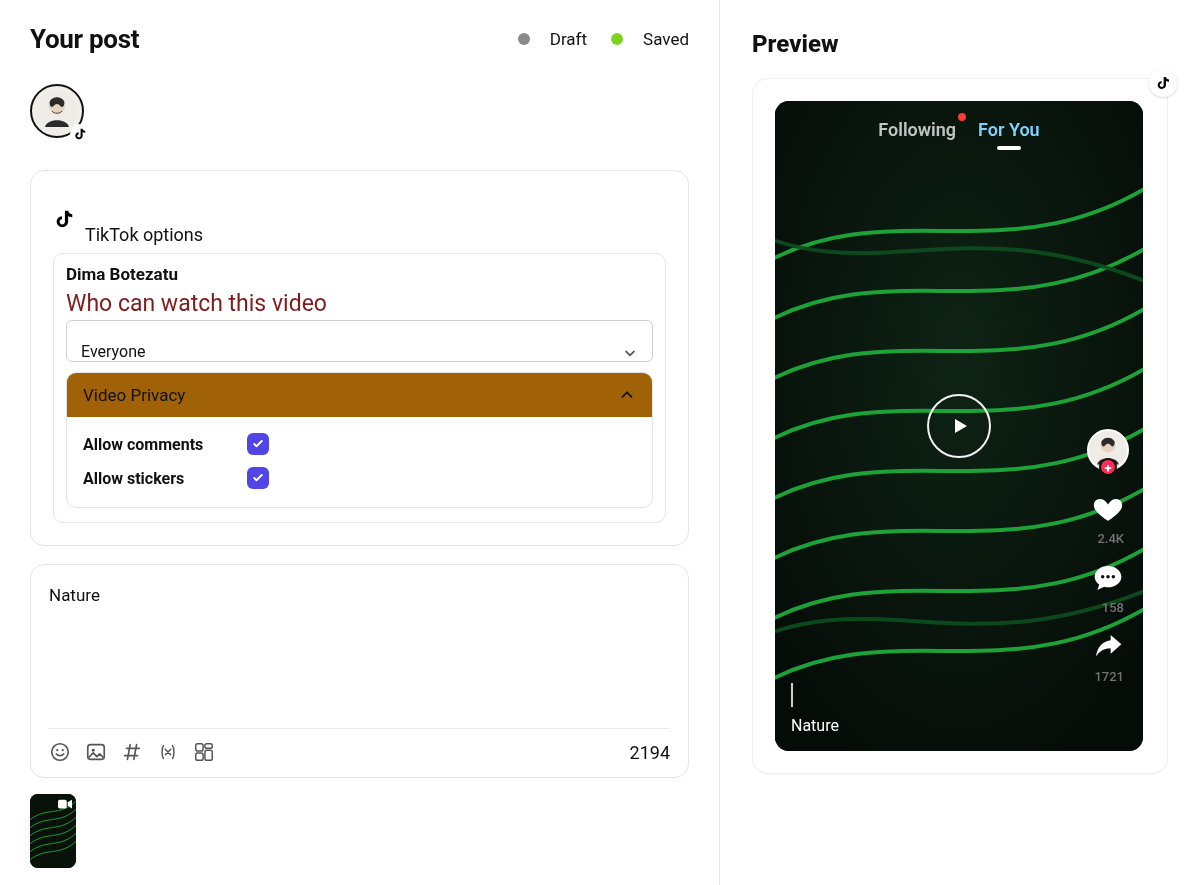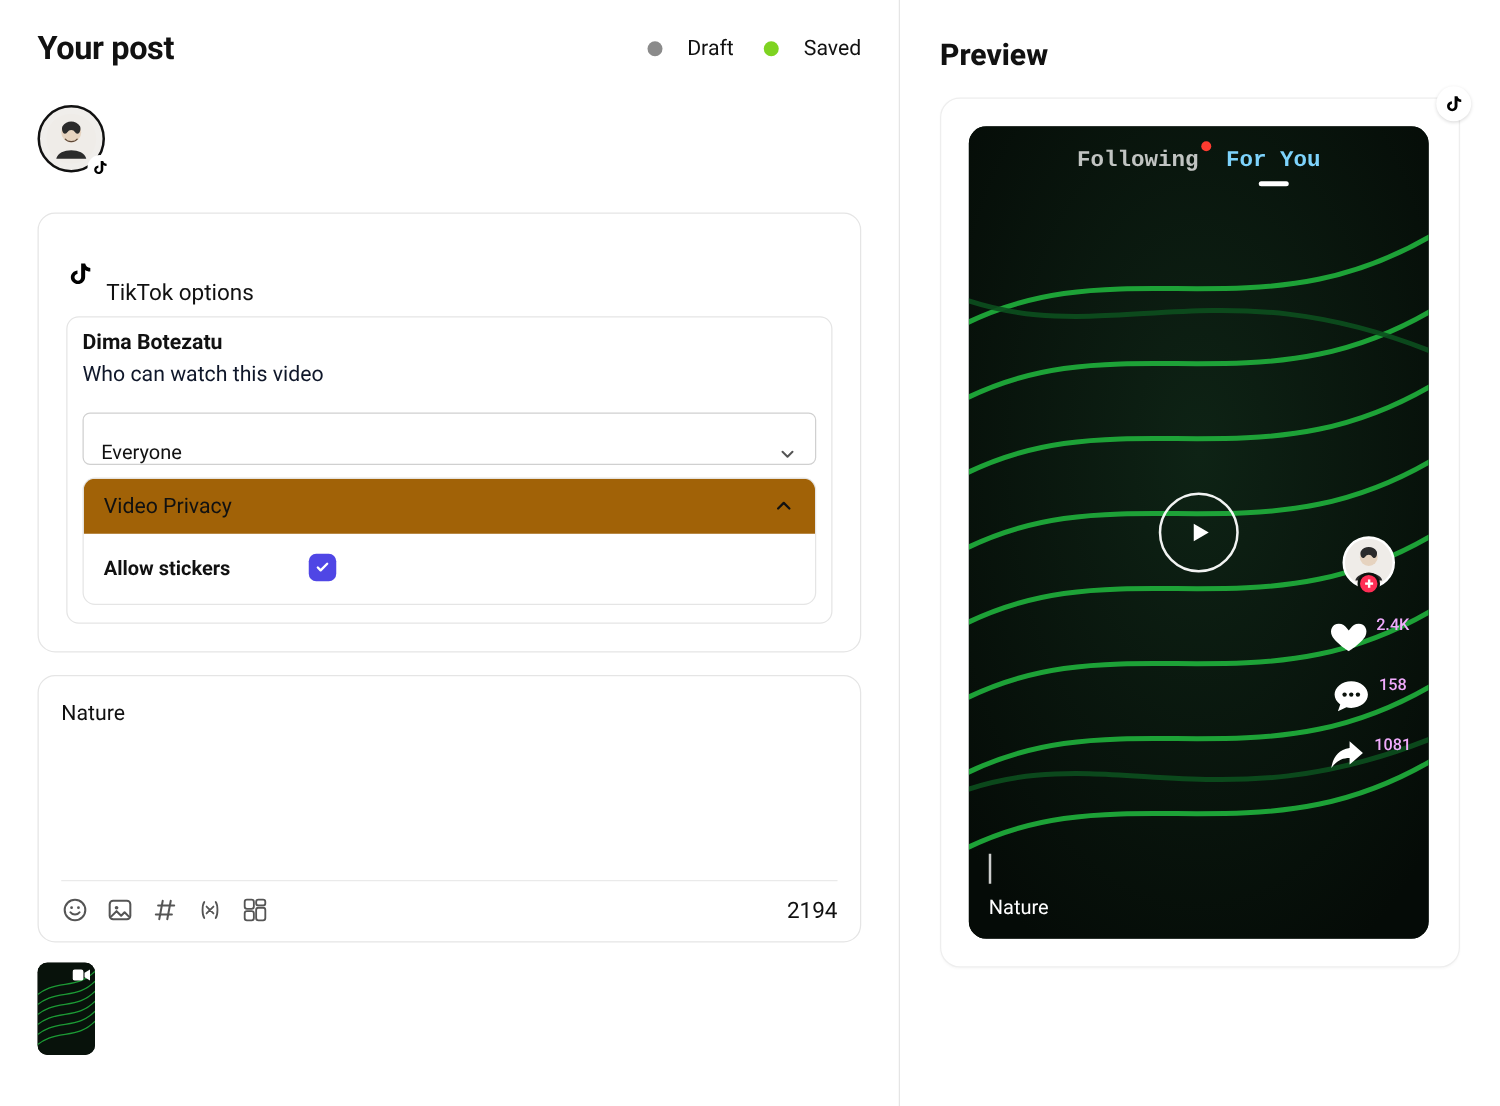--- a/index.html
+++ b/index.html
@@ -48,21 +48,21 @@
       border: 1px solid #e5e5e5; border-radius: 14px;
       padding: 22px; margin-bottom: 18px; background: #fff;
     }
     .options-header { display: flex; align-items: center; gap: 10px; margin-bottom: 6px; }
     .options-title { font-size: 18px; margin-top: 31px; }
     .subcard {
       border: 1px solid #e5e5e5; border-radius: 10px;
       padding: 10px 12px 14px 12px; margin-top: 8px;
     }
     .account-name { font-weight: 700; font-size: 17px; margin-bottom: 6px; }
-    .field-label { font-size: 17px; color: #0f172a; margin-bottom: 20px; }
+    .field-label { font-size: 23px; color: #7f1d1d; margin-bottom: 3px; }
     .select {
       width: 100%; height: 42px; border: 1px solid #d0d0d0;
       border-radius: 6px; background: #fff;
       display: flex; align-items: flex-end; justify-content: space-between;
       padding: 0 14px; font-size: 16px; cursor: pointer;
     }
     .privacy-section { margin-top: 10px; border: 1px solid #e5e5e5; border-radius: 10px; overflow: hidden; }
     .privacy-header {
       background: #a16207; padding: 12px 16px;
       display: flex; align-items: center; justify-content: space-between;
@@ -115,36 +115,36 @@
     .phone {
       width: 368px; height: 650px; border-radius: 14px; overflow: hidden;
       position: relative; background: #0b120c; color: #fff;
     }
     .leaf-bg { position: absolute; inset: 0; }
     .feed-tabs {
       position: absolute; top: 18px; left: 0; right: 0;
       display: flex; justify-content: center; gap: 22px;
       font-size: 18px; font-weight: 600;
     }
-    .feed-tab { color: rgba(255,255,255,0.75); position: relative; font-family: Liberation Mono, monospace; }
+    .feed-tab { color: rgba(255,255,255,0.75); position: relative; }
     .feed-tab.active { color: #7dd3fc; }
     .feed-tab.active::after {
       content: ""; position: absolute; left: 50%; transform: translateX(-50%);
       bottom: -10px; width: 24px; height: 4px; background: #fff; border-radius: 2px;
     }
     .red-dot { position: absolute; top: -6px; right: -10px; width: 8px; height: 8px; background: #ff3b30; border-radius: 50%; }
     .play-circle {
       position: absolute; top: 50%; left: 50%; transform: translate(-50%, -50%);
       width: 64px; height: 64px; border: 2px solid rgba(255,255,255,0.95); border-radius: 50%;
       display: flex; align-items: center; justify-content: center;
     }
     .side-actions {
       position: absolute; right: 14px; top: 328px; display: flex; flex-direction: column; align-items: center; gap: 16px;
     }
-    .side-item { display: flex; align-items: flex-start; gap: 6px; color: #f0abfc; }
+    .side-item { display: flex; flex-direction: column; align-items: flex-end; gap: 6px; color: #737373; }
     .side-count { font-size: 13px; font-weight: 500; }
     .side-avatar {
       width: 42px; height: 42px; border-radius: 50%; background: #efece8; border: 2px solid #fff;
       display: flex; align-items: center; justify-content: center; position: relative;
     }
     .plus-badge {
       position: absolute; bottom: -7px; left: 50%; transform: translateX(-50%);
       width: 18px; height: 18px; border-radius: 50%; background: #ff2d55;
       display: flex; align-items: center; justify-content: center; color: #fff; font-size: 13px; font-weight: 800;
       border: 2px solid #0b120c;
@@ -220,20 +220,28 @@
         <div class="privacy-section">
           <div class="privacy-header">
             <span>Video Privacy</span>
             <span>
               <svg viewBox="0 0 20 20" width="18" height="18">
                   <path fill="none" stroke="#111" stroke-width="2" stroke-linecap="round" stroke-linejoin="round" d="M5 12l5-5 5 5"></path>
                 </svg>
             </span>
           </div>
           <div class="privacy-body">
+            <div class="checkbox-row">
+              <div class="checkbox-label">Allow comments</div>
+              <div class="checkbox" aria-checked="true">
+                <svg viewBox="0 0 16 16">
+                    <path fill="none" stroke="#fff" stroke-width="2.5" stroke-linecap="round" stroke-linejoin="round" d="M3 8l3 3 7-7"></path>
+                  </svg>
+              </div>
+            </div>
             <div class="checkbox-row">
               <div class="checkbox-label">Allow stickers</div>
               <div class="checkbox" aria-checked="true">
                 <svg viewBox="0 0 16 16">
                     <path fill="none" stroke="#fff" stroke-width="2.5" stroke-linecap="round" stroke-linejoin="round" d="M3 8l3 3 7-7"></path>
                   </svg>
               </div>
             </div>
           </div>
         </div>
@@ -383,21 +391,21 @@
                 <circle cx="12" cy="11" r="1.3" fill="#0b120c"></circle>
                 <circle cx="16" cy="11" r="1.3" fill="#0b120c"></circle>
               </svg>
             <div class="side-count">158</div>
           </div>
 
           <div class="side-item">
             <svg viewBox="0 0 24 24" width="32" height="32">
                 <path fill="#fff" d="M14 3l8 7-8 7v-4c-5 0-8 2-11 6 1-6 4-11 11-12V3z"></path>
               </svg>
-            <div class="side-count">1081</div>
+            <div class="side-count">1721</div>
           </div>
         </div>
 
         <div class="caret-line"></div>
         <div class="caption-overlay">Nature</div>
       </div>
     </div>
   </div>
 </div>
 

